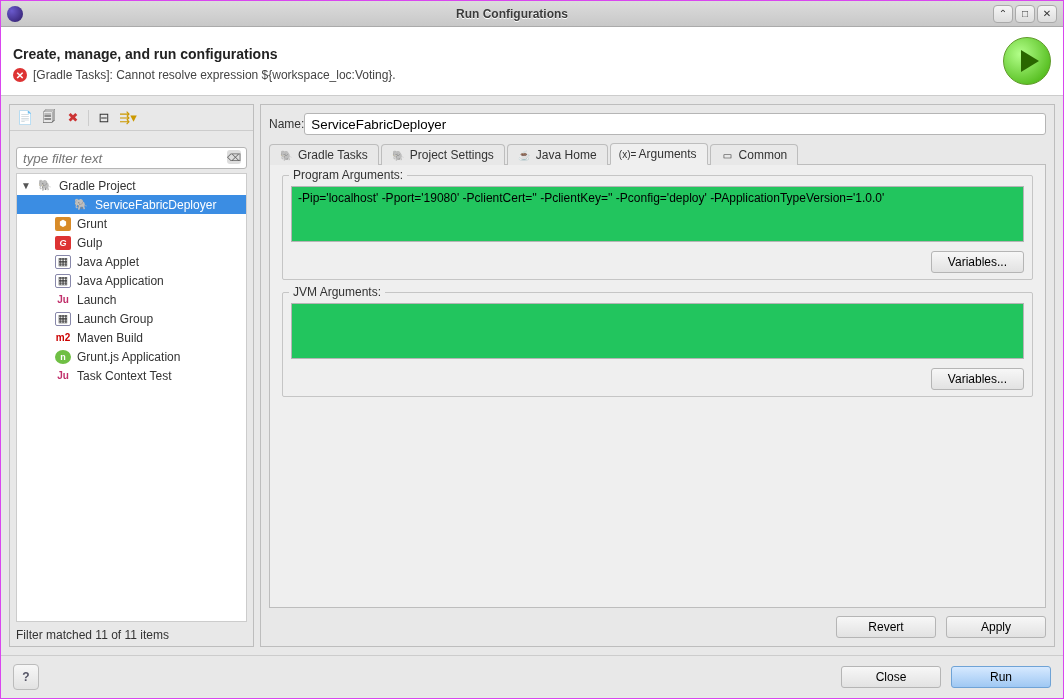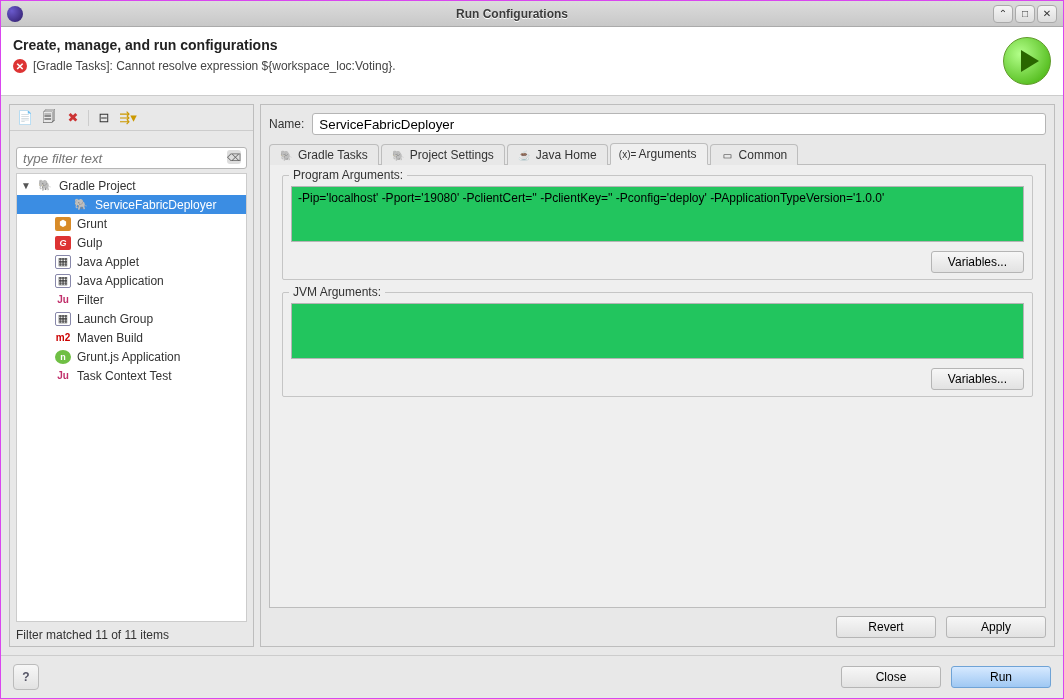--- a/index.html
+++ b/index.html
@@ -5,21 +5,21 @@
 * { box-sizing: border-box; margin: 0; padding: 0; }
 body { font-family: "Segoe UI", Arial, sans-serif; font-size: 12px; background: #e8e8e8; color: #333; }
 .window { width: 1064px; height: 699px; background: #e8e8e8; display: flex; flex-direction: column; border: 1px solid #d946ef; }
 .titlebar { height: 26px; background: linear-gradient(#dcdcdc,#c8c8c8); display: flex; align-items: center; border-bottom: 1px solid #aaa; padding: 0 6px; }
 .titlebar .app-icon { width: 16px; height: 16px; border-radius: 50%; background: radial-gradient(circle at 30% 30%, #6a5acd, #2e1a66); margin-right: 8px; }
 .titlebar .title { flex: 1; text-align: center; font-weight: bold; color: #3b3b3b; text-shadow: 0 1px 0 #fff; }
 .titlebar .win-btns { display: flex; gap: 2px; }
 .titlebar .win-btn { width: 20px; height: 18px; border: 1px solid #aaa; border-radius: 4px; background: linear-gradient(#f5f5f5,#ddd); display: flex; align-items: center; justify-content: center; font-size: 10px; cursor: pointer; }
 
 .header-panel { background: #fff; padding: 10px 12px; display: flex; border-bottom: 1px solid #ccc; }
-.header-left { flex: 1; }
+.header-left { flex: 1; margin-top: 9px; }
 .header-left h2 { font-size: 14px; font-weight: bold; margin-bottom: 6px; color: #222; }
 .err-row { display: flex; align-items: center; gap: 6px; color: #444; }
 .err-icon { width: 14px; height: 14px; border-radius: 50%; background: #d33; color: #fff; display: flex; align-items: center; justify-content: center; font-size: 10px; font-weight: bold; }
 .run-logo { width: 48px; height: 48px; border-radius: 50%; background: radial-gradient(circle at 35% 35%, #b3ff8a, #3aaa00); display: flex; align-items: center; justify-content: center; border: 1px solid #5f9b2a; }
 .run-logo::before { content: ""; border-left: 18px solid #2a6600; border-top: 11px solid transparent; border-bottom: 11px solid transparent; margin-left: 5px; }
 
 .body-area { flex: 1; display: flex; padding: 8px; gap: 6px; min-height: 0; }
 
 .left-pane { width: 245px; border: 1px solid #bdbdbd; background: #e8e8e8; display: flex; flex-direction: column; }
 .left-toolbar { height: 26px; display: flex; align-items: center; gap: 6px; padding: 0 6px; border-bottom: 1px solid #ccc; }
@@ -41,21 +41,21 @@
 .ic-gradle { color: #555; }
 .ic-box { background:#d88b28; color:#fff; border-radius:2px; font-size:8px; font-weight:bold; }
 .ic-g { background:#d33; color:#fff; border-radius:2px; font-size:9px; font-weight:bold; font-style:italic; }
 .ic-japp { border:1px solid #88a; border-radius:2px; }
 .ic-ju { color:#c12f6b; font-weight:bold; font-size:10px; }
 .ic-m2 { color:#c00; font-weight:bold; font-size:10px; }
 .ic-node { background:#6fbf44; color:#fff; border-radius:50%; font-size:9px; font-weight:bold; }
 .filter-status { padding: 2px 6px 4px 6px; color: #333; }
 
 .right-pane { flex: 1; border: 1px solid #bdbdbd; background: #e8e8e8; display: flex; flex-direction: column; padding: 8px; min-width: 0; }
-.name-row { display: flex; align-items: center; gap: 8px; margin-bottom: 6px; }
+.name-row { display: flex; align-items: center; gap: 0; margin-bottom: 6px; }
 .name-row input { flex: 1; height: 22px; border: 1px solid #b5b5b5; border-radius: 3px; padding: 0 6px; background: #fff; }
 
 .tabbar { display: flex; align-items: flex-end; border-bottom: 1px solid #bdbdbd; height: 24px; }
 .tab { display: flex; align-items: center; gap: 4px; padding: 3px 10px; border: 1px solid #bdbdbd; border-bottom: none; background: #e8e8e8; border-radius: 4px 4px 0 0; margin-right: 2px; cursor: pointer; position: relative; top: 1px; }
 .tab.active { background: #efefef; border-bottom: 1px solid #efefef; }
 .tab .ticon { width: 14px; height: 14px; display: flex; align-items: center; justify-content: center; font-size: 10px; }
 
 .tab-body { flex: 1; border: 1px solid #bdbdbd; border-top: none; background: #efefef; padding: 10px 12px; overflow: auto; }
 .fieldset { border: 1px solid #c5c5c5; border-radius: 2px; padding: 10px 8px 6px 8px; margin-bottom: 12px; position: relative; }
 .fieldset .legend { position: absolute; top: -8px; left: 6px; background: #efefef; padding: 0 4px; font-size: 12px; color: #333; }
@@ -140,21 +140,21 @@
             <span>Java Applet</span>
           </div>
           <div class="tree-item indent2">
             <span class="tree-twisty"></span>
             <span class="tree-icon ic-japp">▦</span>
             <span>Java Application</span>
           </div>
           <div class="tree-item indent2">
             <span class="tree-twisty"></span>
             <span class="tree-icon ic-ju">Ju</span>
-            <span>Filter</span>
+            <span>Launch</span>
           </div>
           <div class="tree-item indent2">
             <span class="tree-twisty"></span>
             <span class="tree-icon ic-japp">▦</span>
             <span>Launch Group</span>
           </div>
           <div class="tree-item indent2">
             <span class="tree-twisty"></span>
             <span class="tree-icon ic-m2">m2</span>
             <span>Maven Build</span>

